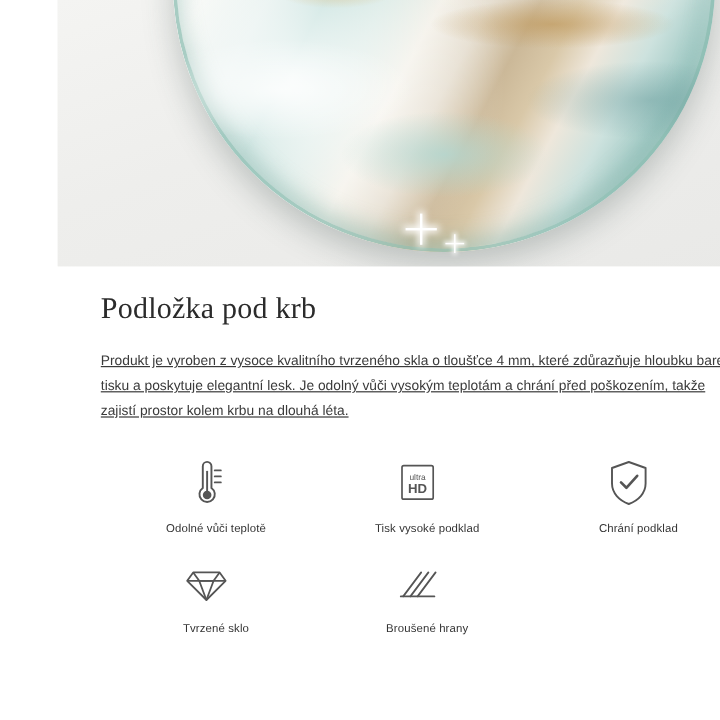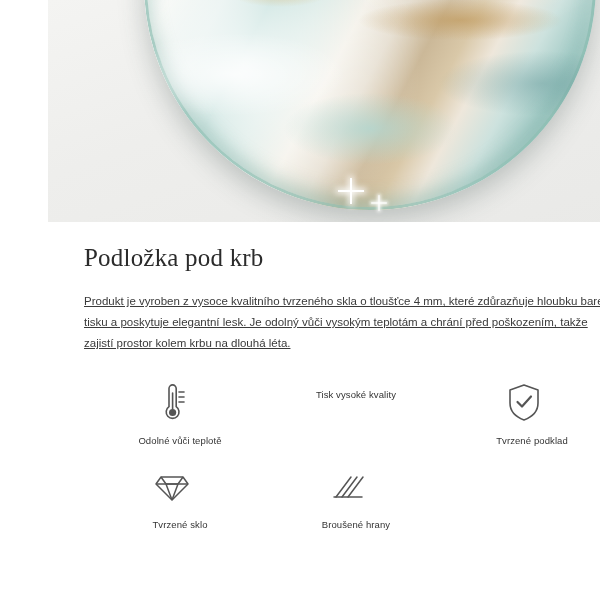--- a/index.html
+++ b/index.html
@@ -202,31 +202,38 @@
               <line x1="24" y1="16" x2="29" y2="16"></line>
               <line x1="24" y1="21" x2="29" y2="21"></line>
             </g>
             <circle cx="17.6" cy="31.5" r="3.6" fill="#555"></circle>
           </svg>
         </div>
         <div class="feature-label">Odolné vůči teplotě</div>
       </div>
 
       <div class="feature">
-        <div class="feature-label">Tisk vysoké kvality</div>
+        <div class="feature-icon">
+          <svg width="42" height="40" viewBox="0 0 42 40">
+            <rect x="8" y="5" width="26" height="28" rx="1.5" fill="none" stroke="#555" stroke-width="1.4"></rect>
+            <text x="21" y="17" text-anchor="middle" font-family="Liberation Sans, sans-serif" font-size="7" fill="#555">ultra</text>
+            <text x="21" y="28" text-anchor="middle" font-family="Liberation Sans, sans-serif" font-size="11" font-weight="bold" fill="#555">HD</text>
+          </svg>
+        </div>
+        <div class="feature-label">Tisk vysoké podklad</div>
       </div>
 
       <div class="feature">
         <div class="feature-icon">
           <svg width="38" height="44" viewBox="0 0 38 44">
             <path d="M19 4 L33 9 V22 C33 30 27 36 19 39 C11 36 5 30 5 22 V9 Z" fill="none" stroke="#555" stroke-width="1.6" stroke-linejoin="round"></path>
             <path d="M12.5 21 L17 25.5 L26 15.5" fill="none" stroke="#555" stroke-width="2.2" stroke-linecap="round" stroke-linejoin="round"></path>
           </svg>
         </div>
-        <div class="feature-label">Tvrzené podklad</div>
+        <div class="feature-label">Chrání podklad</div>
       </div>
 
       <div class="feature">
         <div class="feature-icon">
           <svg width="44" height="38" viewBox="0 0 44 38">
             <g fill="none" stroke="#555" stroke-width="1.5" stroke-linejoin="round">
               <path d="M11 9 H33 L38 16 L22 32 L6 16 Z"></path>
               <path d="M6 16 H38"></path>
               <path d="M11 9 L16 16 L22 32"></path>
               <path d="M33 9 L28 16 L22 32"></path>

